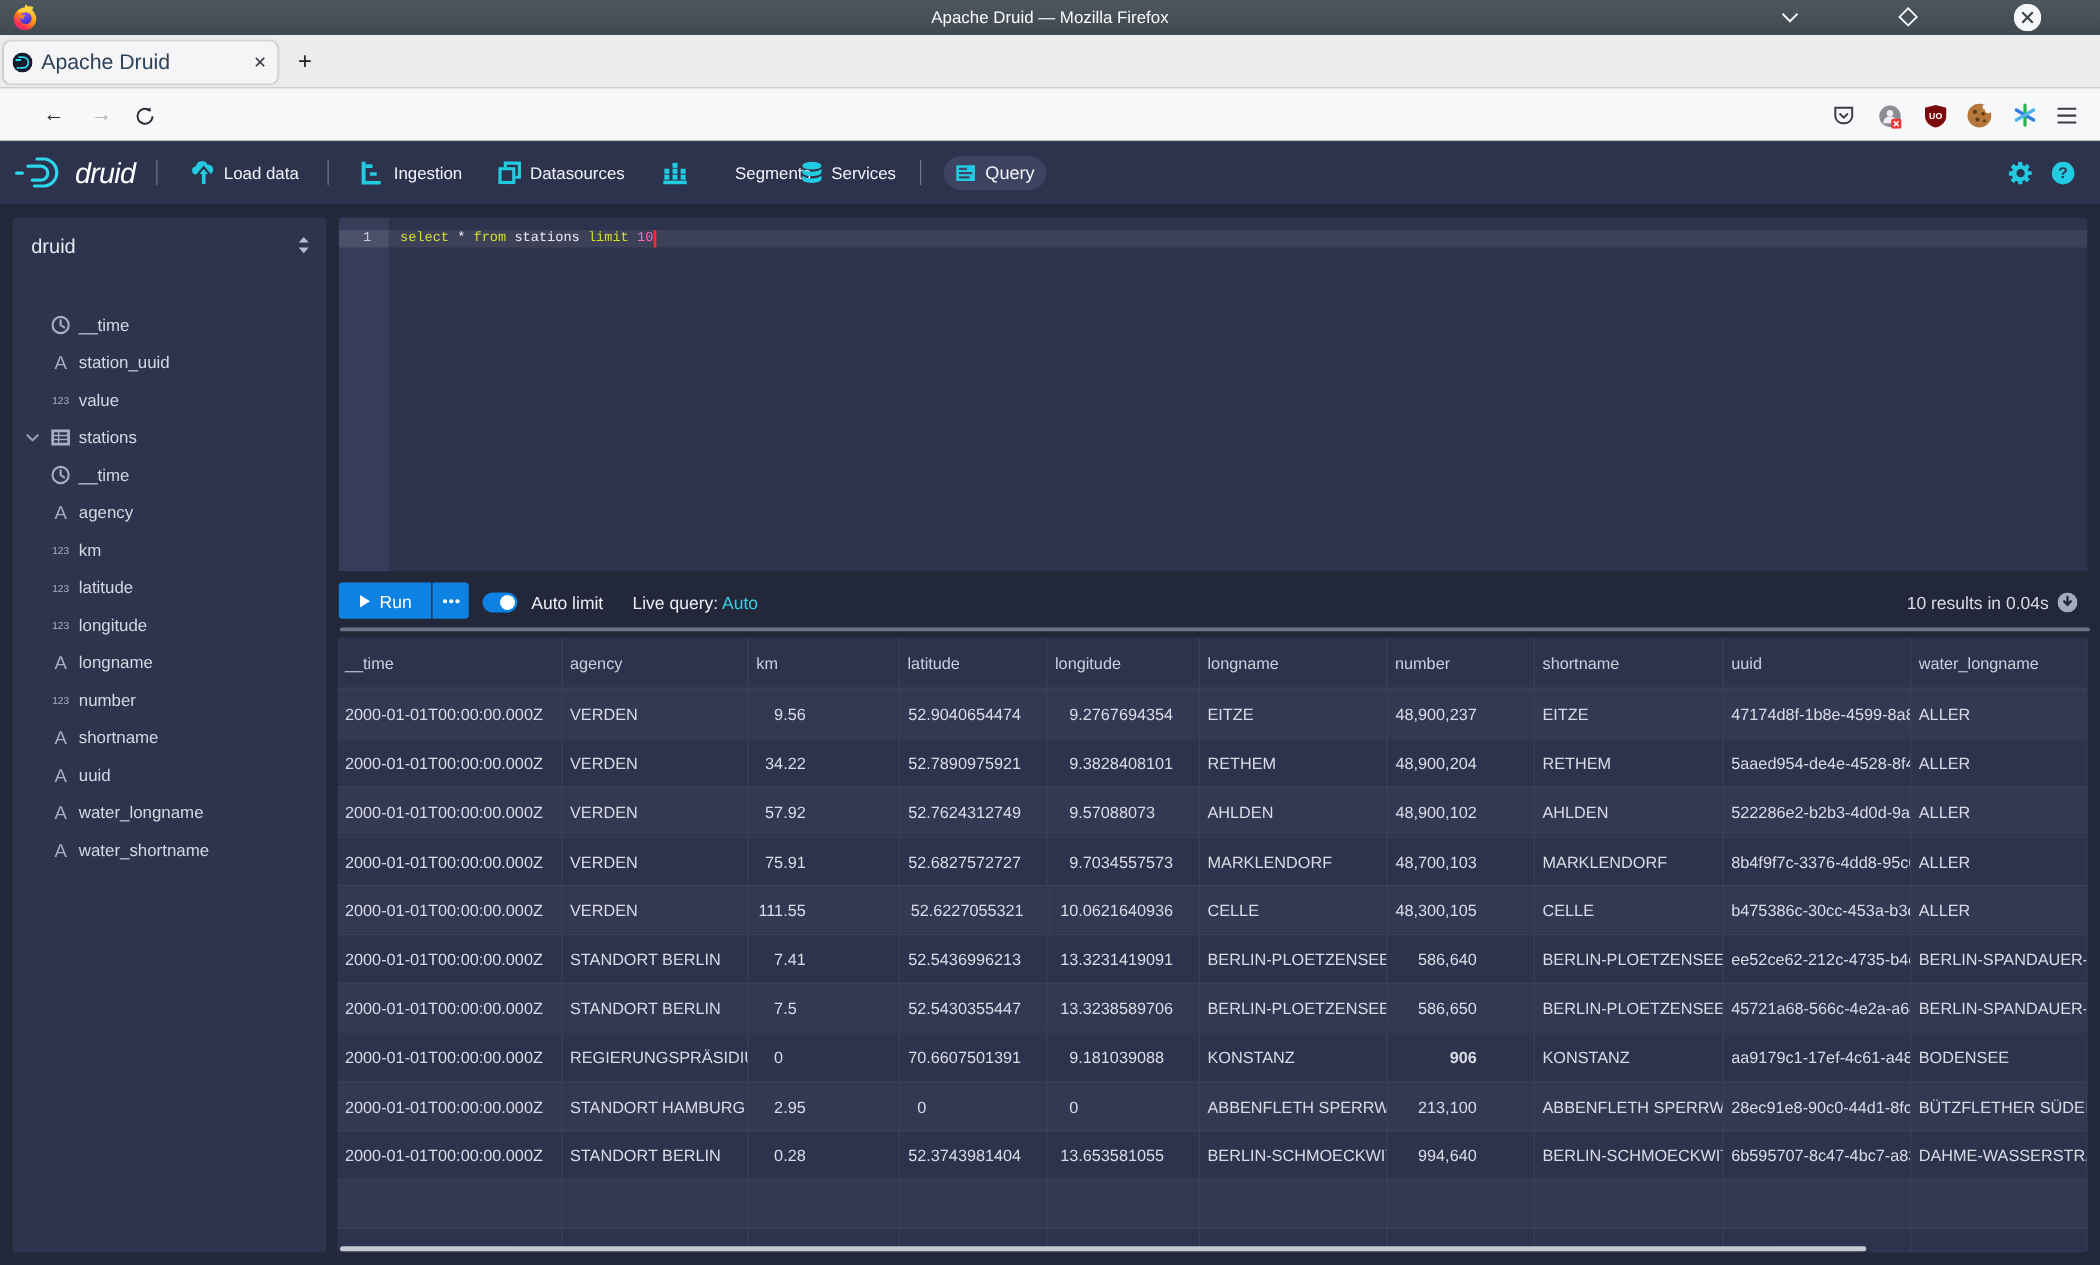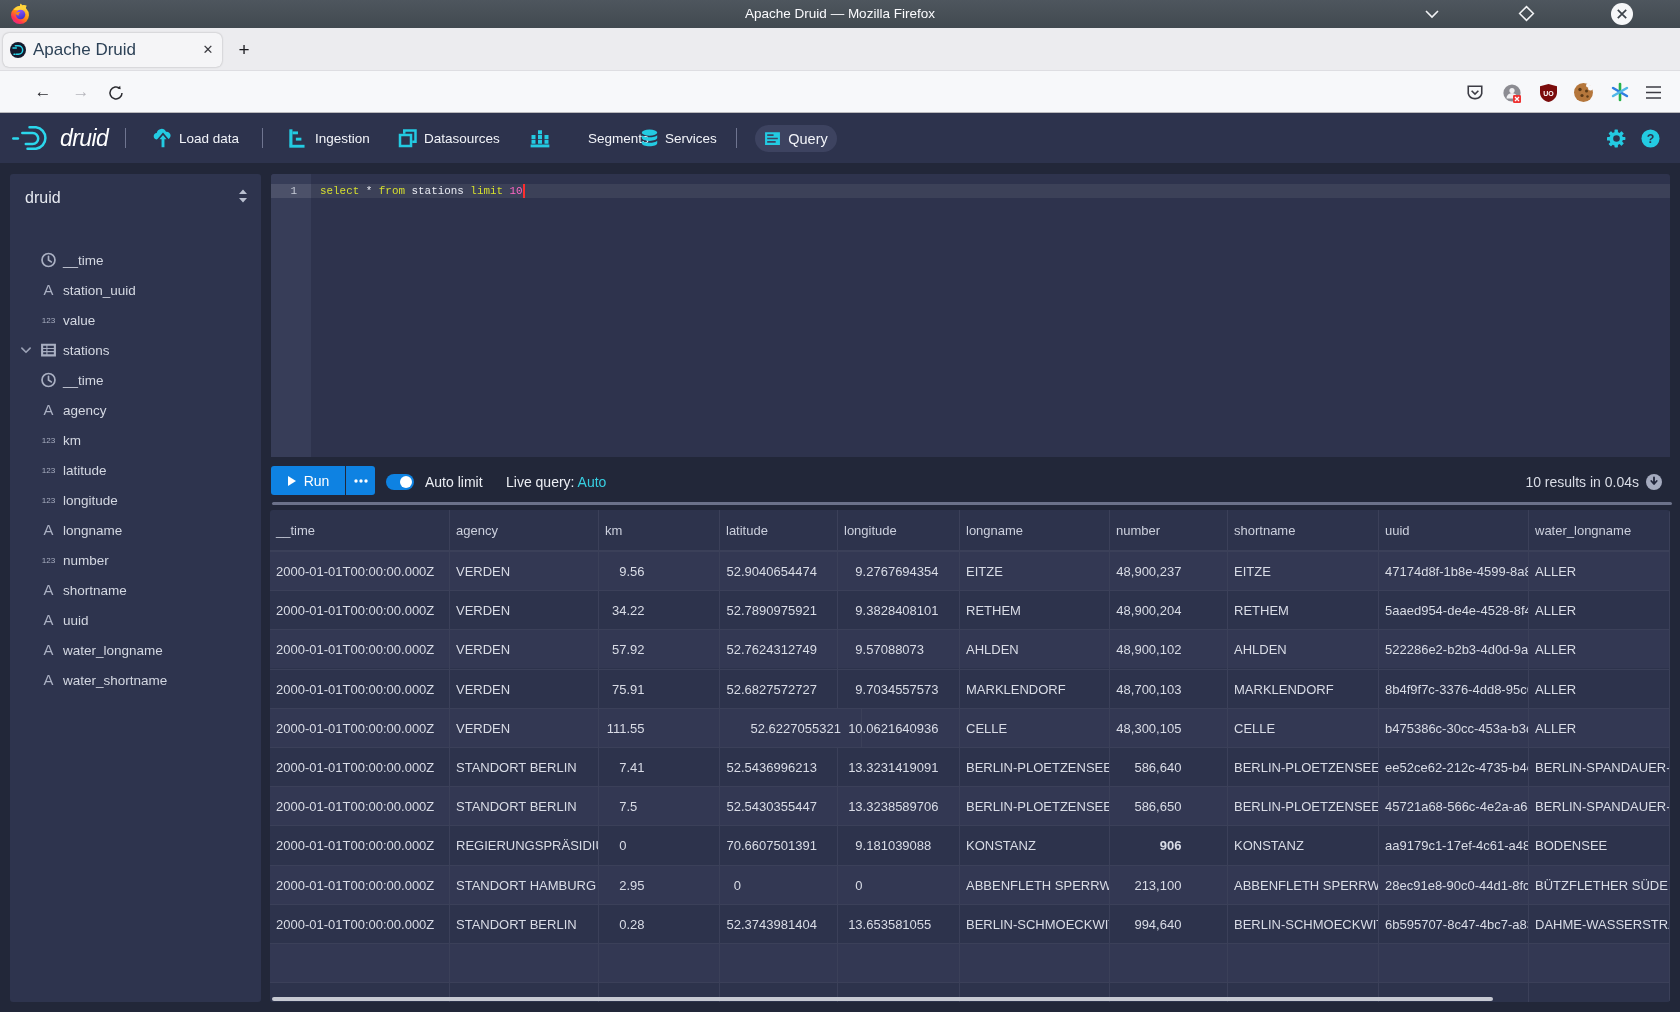--- a/index.html
+++ b/index.html
@@ -432,21 +432,21 @@
       <div class="cell" style="left:690px;width:150px;">MARKLENDORF</div>
       <div class="cell" style="left:840px;width:118px;text-align:right;padding-right:45.6px;padding-left:0;">48,700,103</div>
       <div class="cell" style="left:958px;width:151px;">MARKLENDORF</div>
       <div class="cell" style="left:1109px;width:150px;">8b4f9f7c-3376-4dd8-95c6-d1e2f3a4b5c6</div>
       <div class="cell" style="left:1259px;width:141px;">ALLER</div>
     </div>
     <div class="row odd" style="top:197.8px;">
       <div class="cell" style="left:0px;width:180px;">2000-01-01T00:00:00.000Z</div>
       <div class="cell" style="left:180px;width:149px;">VERDEN</div>
       <div class="cell" style="left:329px;width:121px;"><span class="ip" style="width:21.5px">111</span>.55</div>
-      <div class="cell" style="left:474px;width:118px;"><span class="ip" style="width:15.0px">52</span>.6227055321</div>
+      <div class="cell" style="left:452px;width:118px;"><span class="ip" style="width:15.0px">52</span>.6227055321</div>
       <div class="cell" style="left:568px;width:122px;"><span class="ip" style="width:18.6px">10</span>.0621640936</div>
       <div class="cell" style="left:690px;width:150px;">CELLE</div>
       <div class="cell" style="left:840px;width:118px;text-align:right;padding-right:45.6px;padding-left:0;">48,300,105</div>
       <div class="cell" style="left:958px;width:151px;">CELLE</div>
       <div class="cell" style="left:1109px;width:150px;">b475386c-30cc-453a-b3d6-e7f8a9b0c1d2</div>
       <div class="cell" style="left:1259px;width:141px;">ALLER</div>
     </div>
     <div class="row even" style="top:237px;">
       <div class="cell" style="left:0px;width:180px;">2000-01-01T00:00:00.000Z</div>
       <div class="cell" style="left:180px;width:149px;">STANDORT BERLIN</div>

